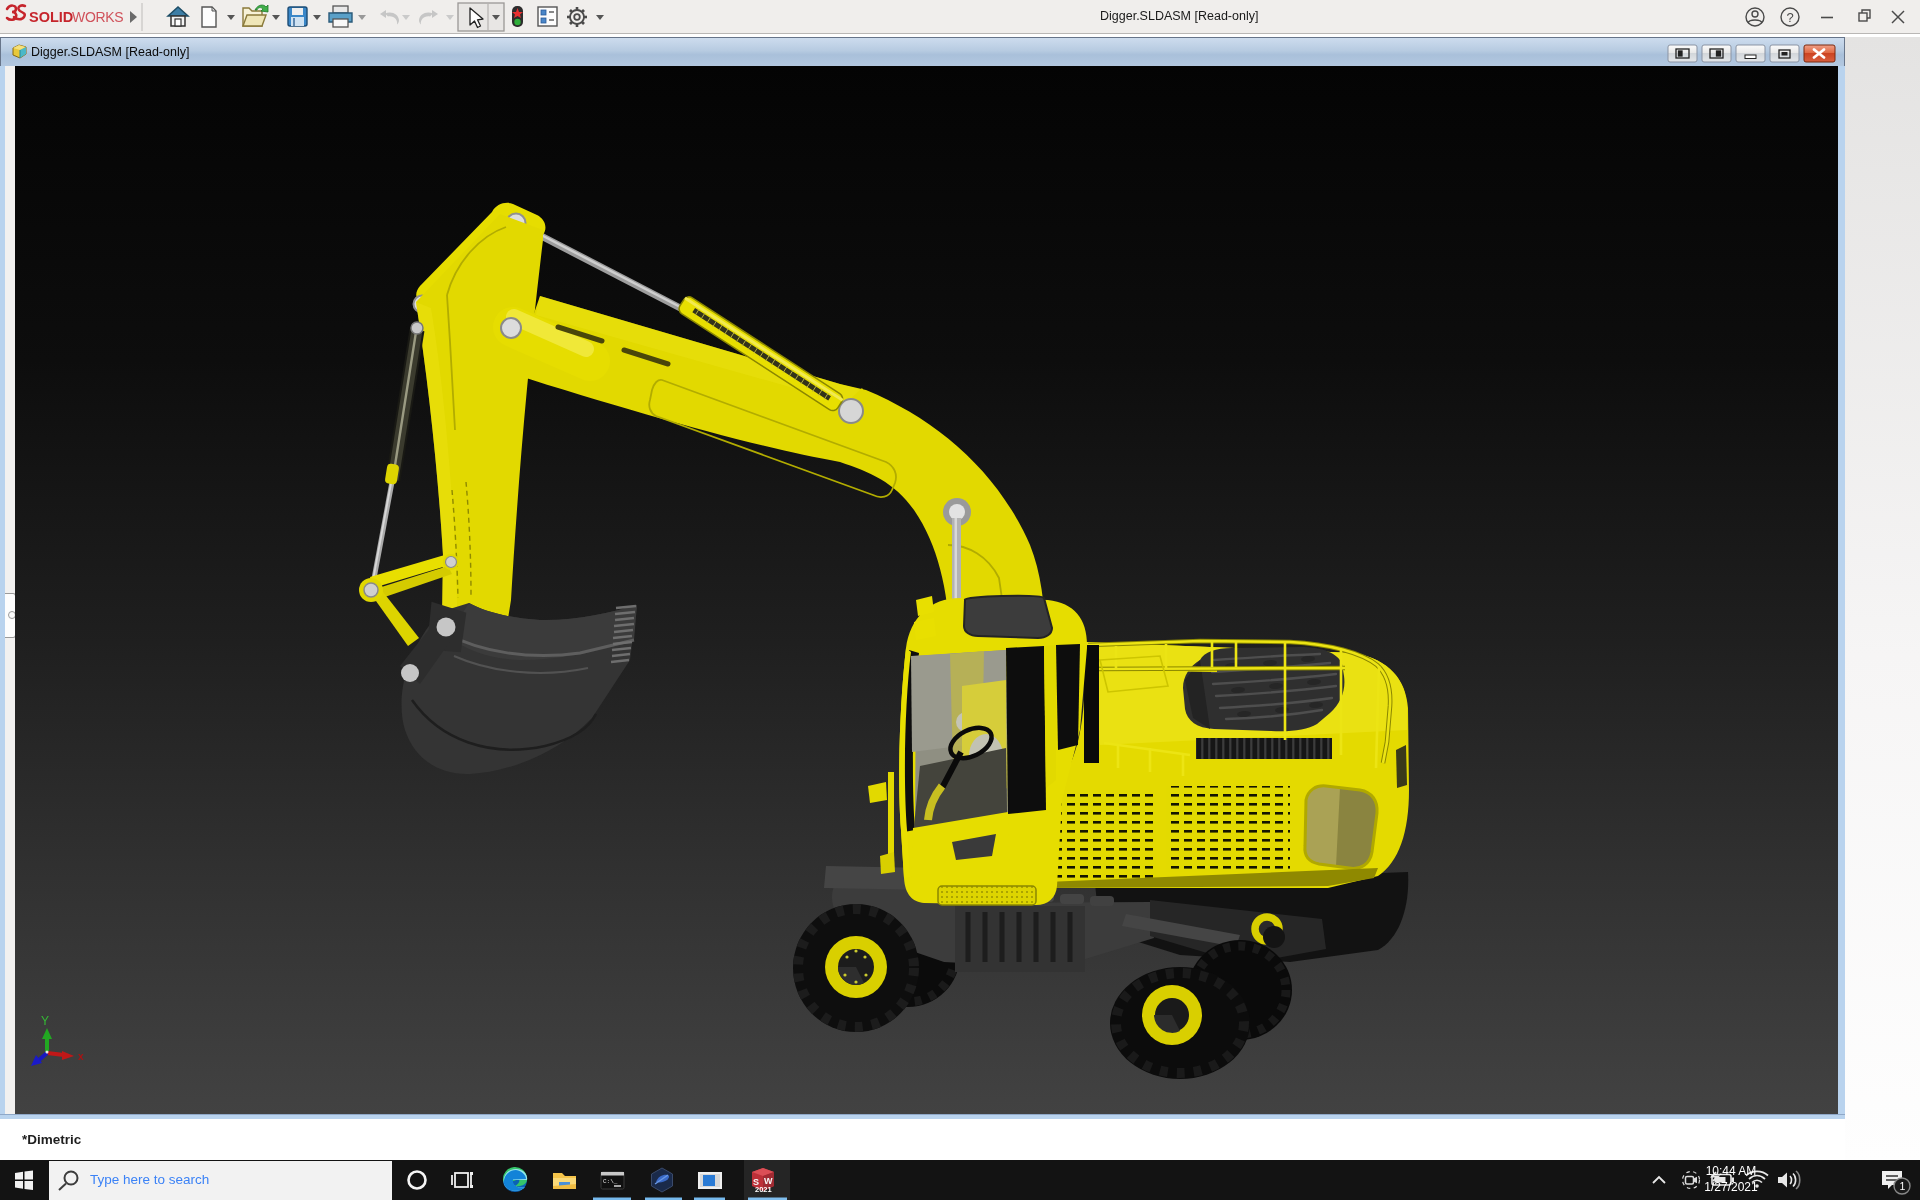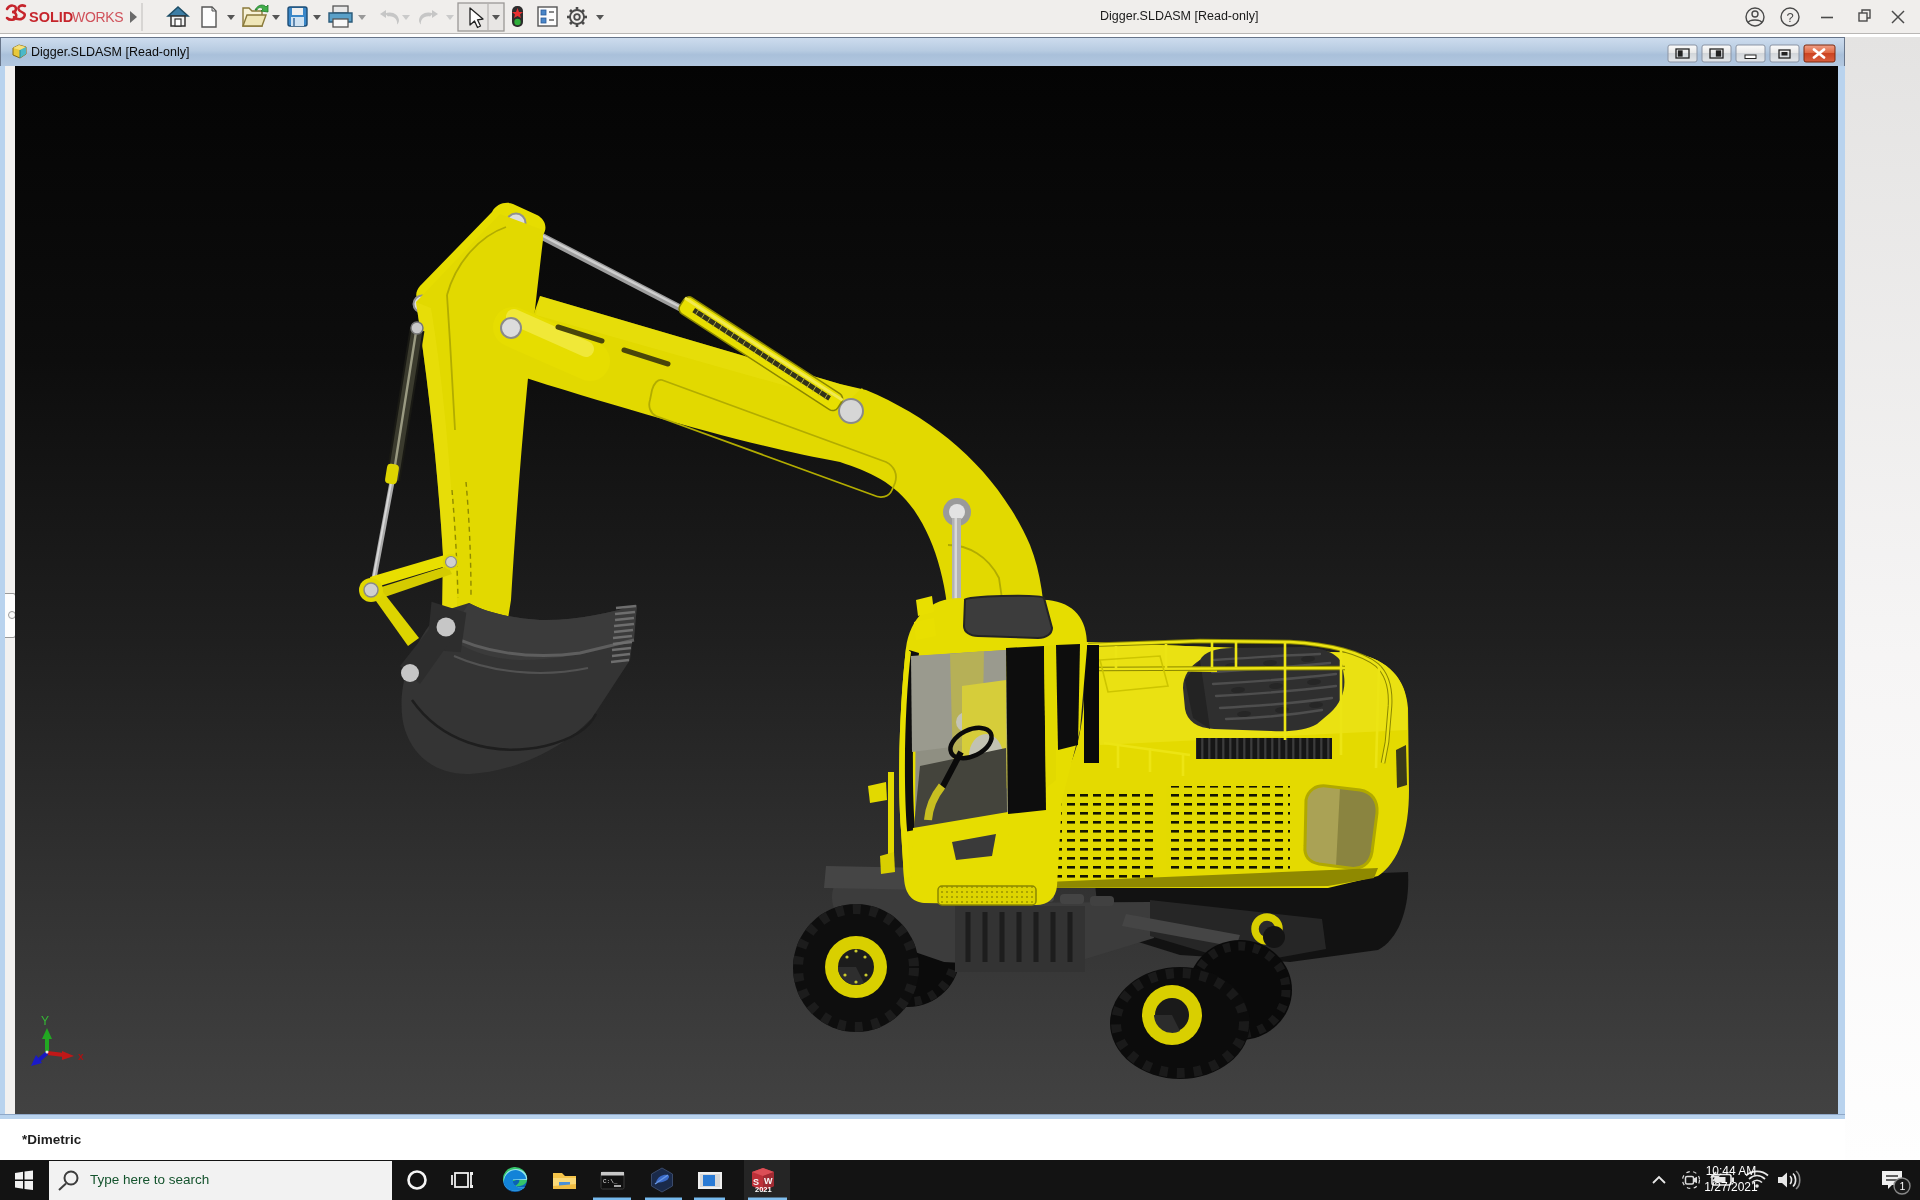--- a/index.html
+++ b/index.html
@@ -21,21 +21,21 @@
     border-left:none;border-radius:0 3px 3px 0;box-sizing:border-box;}
   #rightpane{left:1845px;top:37px;width:75px;height:1123px;background:linear-gradient(180deg,#e4e3e2 0%,#f6f5f5 55%,#fefefe 100%);}
   #belowchild{left:0;top:1119px;width:1845px;height:41px;background:#fff;}
   
   #viewport{left:15px;top:66px;width:1823px;height:1048px;
     background:linear-gradient(180deg,#040404 0%,#0d0d0d 28%,#1f1f1f 55%,#333 80%,#424242 100%);}
   #dimetric{left:22px;top:1092px;font-size:13.5px;font-weight:bold;color:#1f1f1f;margin-top:40px;}
   
   #taskbar{left:0;top:1160px;width:1920px;height:40px;background:#131313;}
   #searchbox{left:49px;top:1161px;width:343px;height:39px;background:#f2f2f2;}
-  #searchtext{left:90px;top:1172px;font-size:13.5px;color:#14532d;}
+  #searchtext{left:90px;top:1172px;font-size:13.5px;color:#3b82f6;}
   #clock{left:1700px;top:1164px;width:62px;text-align:center;font-size:12px;color:#fff;line-height:15.5px;}
 </style>
 </head>
 <body>
 <div class="abs" id="topbar"></div>
 <div class="abs" id="apptitle">Digger.SLDASM [Read-only]</div>
 <svg class="abs" id="toolbarsvg" style="left:0;top:0;width:620px;height:34px" viewBox="0 0 620 34">
 
   <g fill="none" stroke="#c6252c" stroke-width="2.5" stroke-linecap="round">
     <path d="M7,9 C10,4 16,5 16,9 C16,11 14,12 12,12 C15,12 17,14 16,17 C15,20 10,21 7,18"></path>

